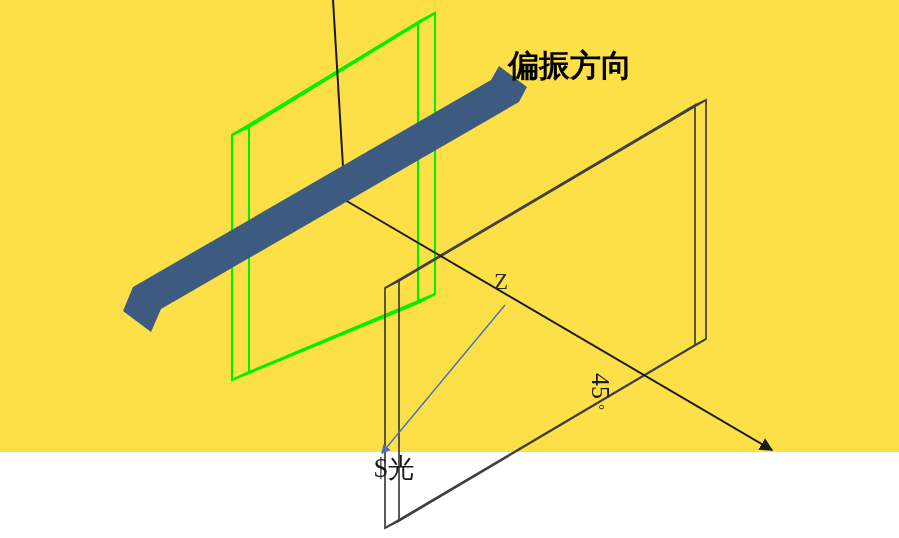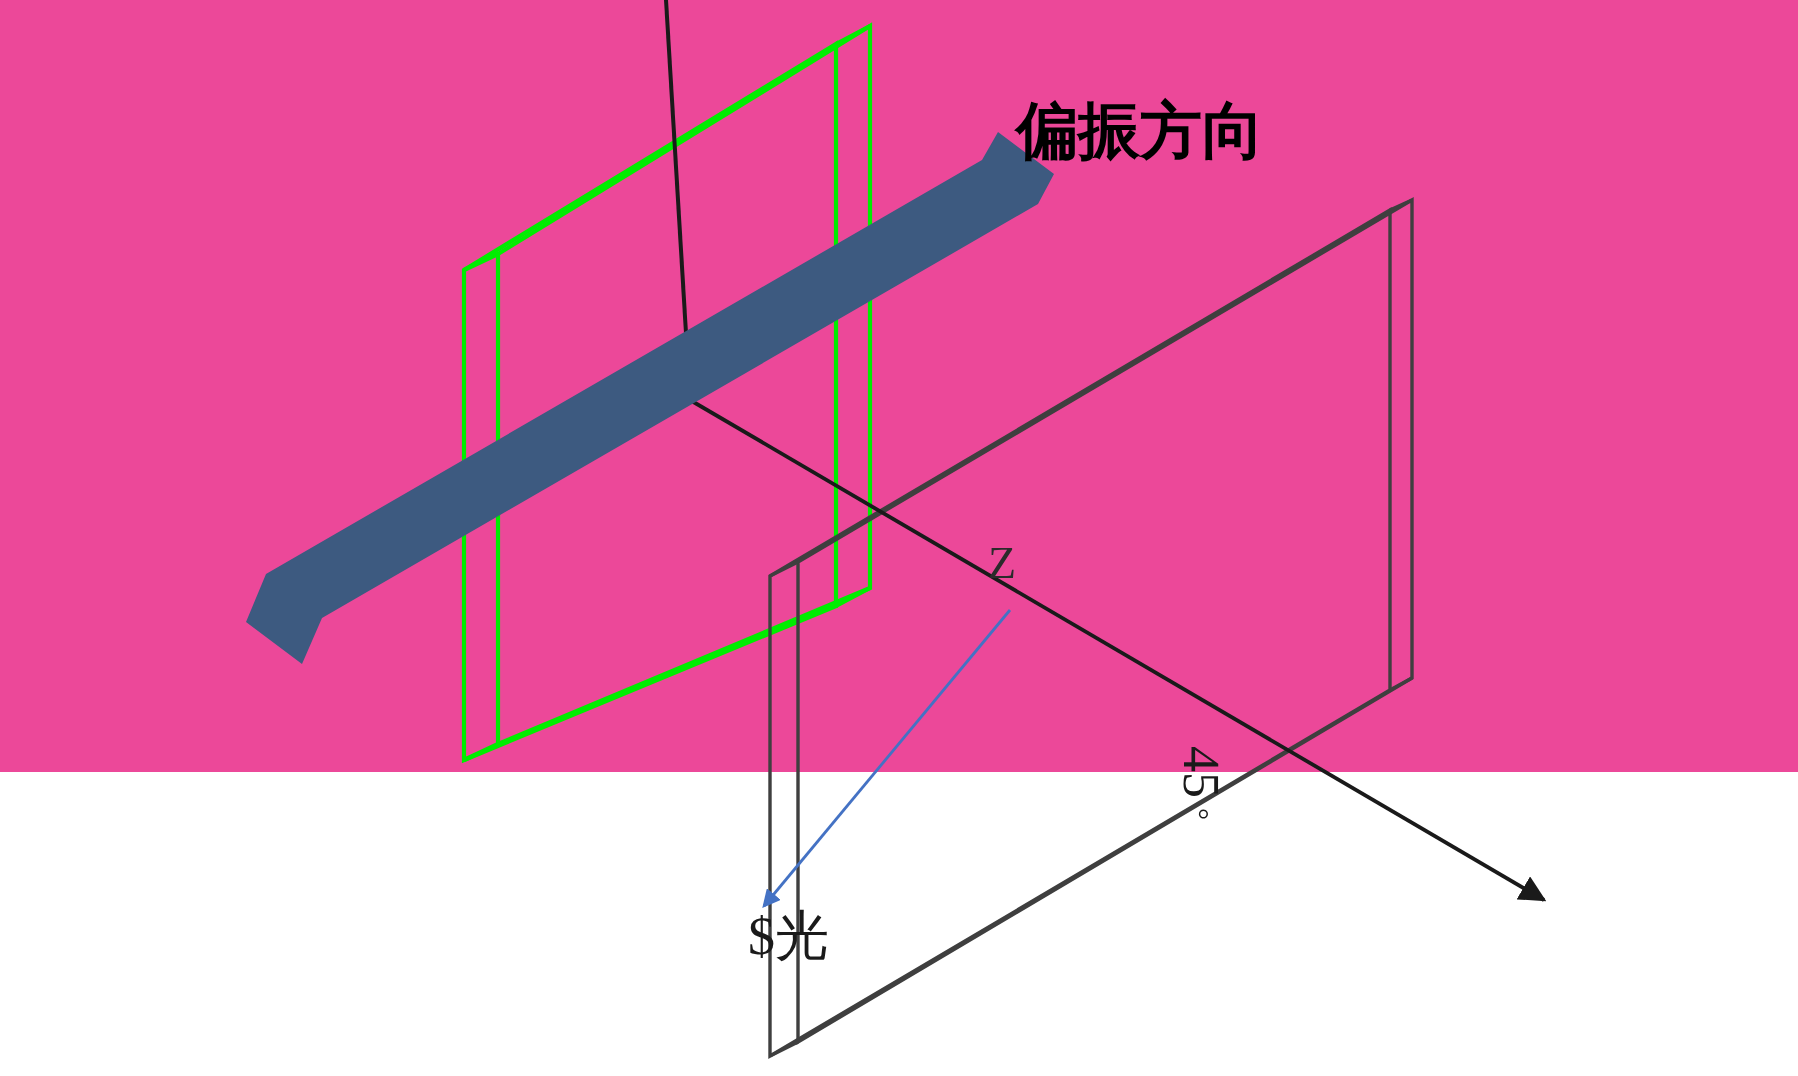--- a/index.html
+++ b/index.html
@@ -10,22 +10,22 @@
   }
   body {
     width: 899px;
     height: 538px;
     overflow: hidden;
     font-family: "Liberation Sans", sans-serif;
   }
   #diagram-root {
     position: relative;
     width: 899px;
-    height: 386px;
-    background: #ec4899;
+    height: 452px;
+    background: #fde047;
   }
   #diagram-svg {
     position: absolute;
     top: 0;
     left: 0;
     width: 899px;
     height: 538px;
     display: block;
   }
   .label-cjk {

